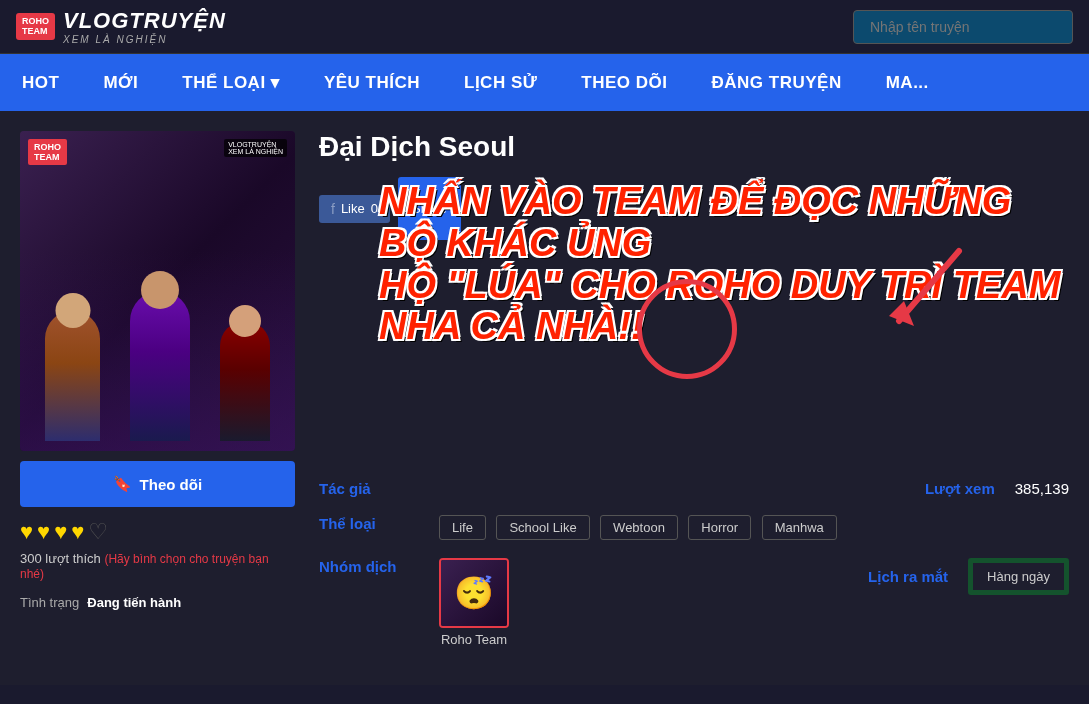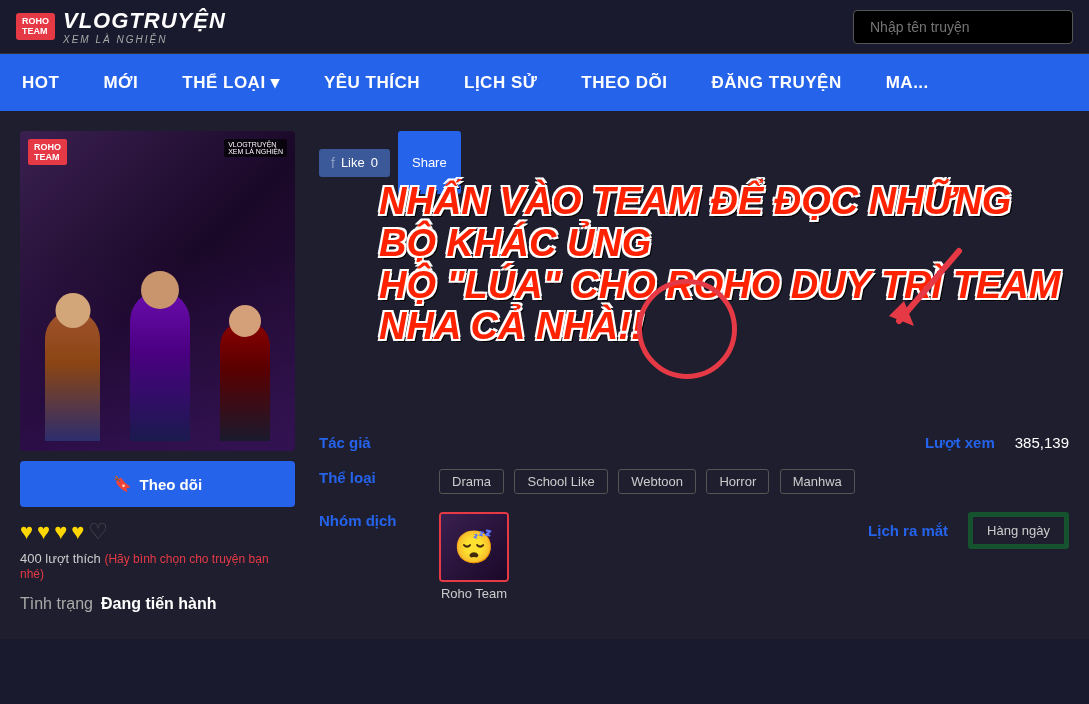--- a/index.html
+++ b/index.html
@@ -42,21 +42,21 @@
       letter-spacing: 1px;
       font-style: italic;
     }
     .logo-sub {
       font-size: 10px;
       color: #aaa;
       letter-spacing: 2px;
       font-style: italic;
     }
     .search-box {
-      background: #000000;
+      background: #0c4a6e;
       border: 1px solid #555;
       border-radius: 4px;
       padding: 8px 16px;
       color: #aaa;
       font-size: 14px;
       width: 220px;
     }
 
     
     .nav {
@@ -173,21 +173,21 @@
     .star-filled { color: #ffd700; font-size: 22px; }
     .star-empty { color: #555; font-size: 22px; }
     .rating-info {
       margin-top: 6px;
       font-size: 13px;
       color: #ccc;
     }
     .rating-link { color: #e63946; font-size: 12px; }
     .status-row {
       margin-top: 14px;
-      font-size: 16px;
+      font-size: 13px;
       color: #ccc;
       display: flex;
       gap: 8px;
     }
     .status-label { color: #aaa; }
     .status-value { color: #fff; font-weight: 600; }
 
     
     .right-panel {
       flex: 1;
@@ -421,31 +421,32 @@
 
     <div class="stars">
       <span class="star-filled">♥</span>
       <span class="star-filled">♥</span>
       <span class="star-filled">♥</span>
       <span class="star-filled">♥</span>
       <span class="star-empty">♡</span>
     </div>
 
     <div class="rating-info">
-      <span>400 lượt thích</span>
+      <span>300 lượt thích</span>
       <span class="rating-link">(Hãy bình chọn cho truyện bạn nhé)</span>
     </div>
 
     <div class="status-row">
       <span class="status-label">Tình trạng</span>
       <span class="status-value">Đang tiến hành</span>
     </div>
   </div>
 
   <div class="right-panel">
+    <h1 class="manga-title">Đại Dịch Seoul</h1>
 
     <div class="social-bar">
       <button class="like-btn">
         <span class="fb-icon">f</span>
         <span>Like</span>
         <span>0</span>
       </button>
       <button class="share-btn">Share</button>
     </div>
 
@@ -467,21 +468,21 @@
         <span class="meta-value"></span>
         <div class="meta-right">
           <span class="meta-right-label">Lượt xem</span>
           <span class="meta-right-value">385,139</span>
         </div>
       </div>
 
       <div class="meta-row">
         <span class="meta-label">Thể loại</span>
         <div>
-          <span class="tag">Drama</span>
+          <span class="tag">Life</span>
           <span class="tag">School Like</span>
           <span class="tag">Webtoon</span>
           <span class="tag">Horror</span>
           <span class="tag">Manhwa</span>
         </div>
       </div>
 
       <div class="meta-row">
         <span class="meta-label">Nhóm dịch</span>
         <div class="group-info">

